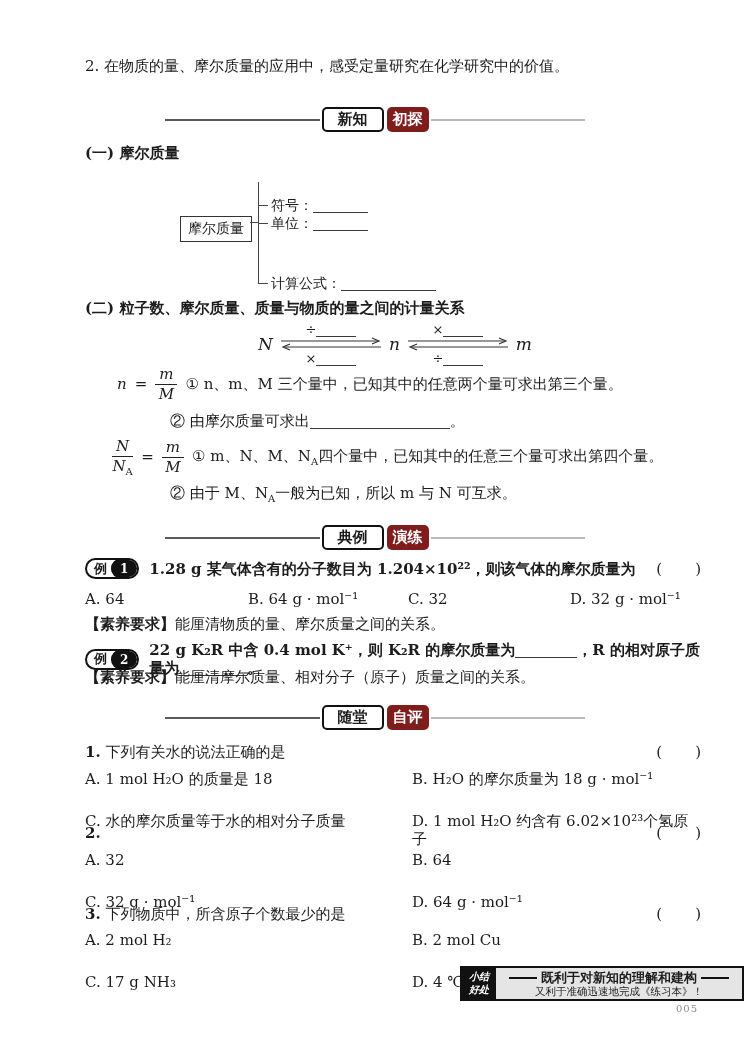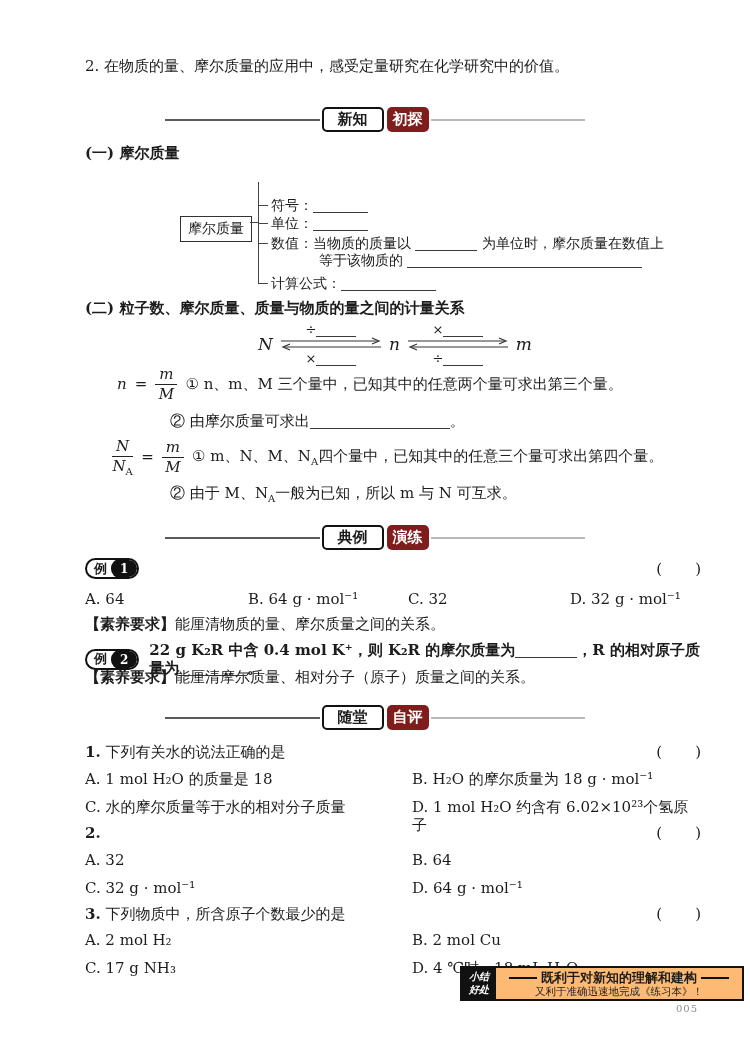--- a/index.html
+++ b/index.html
@@ -52,25 +52,25 @@
   
   .ex-badge { display: inline-flex; align-items: center; border: 2px solid #111; border-radius: 11px;
               height: 21px; overflow: hidden; margin-right: 10px; flex: none; }
   .ex-badge .w { padding: 0 4px 0 7px; font-weight: 700; font-size: 13px; }
   .ex-badge .n { background: #111; color: #fff; padding: 1px 9px 2px; font-weight: 700;
                  font-size: 12px; border-radius: 9px; height: 19px; }
 
   .stem-row { display: flex; align-items: center; }
   .paren { margin-left: auto; letter-spacing: 1px; }
   .opts4 { display: grid; grid-template-columns: 163px 160px 162px 1fr; }
-  .opts2 { display: grid; grid-template-columns: 327px 1fr; row-gap: 10px; }
+  .opts2 { display: grid; grid-template-columns: 327px 1fr; row-gap: 24px; }
 
   
   .footer-box { position: absolute; left: 460px; top: 966px; width: 284px; height: 35px;
-                border: 2px solid #111; display: flex; background: #fdba74; }
+                border: 2px solid #111; display: flex; background: #e5e5e5; }
   .footer-label { background: #111; color: #fff; font-weight: 700; font-size: 10px;
                   width: 34px; display: flex; flex-direction: column; align-items: center;
                   justify-content: center; line-height: 1.25; font-style: italic;
                   font-family: "DejaVu Sans", "Liberation Sans", sans-serif; }
   .footer-main { flex: 1; display: flex; flex-direction: column; justify-content: center; align-items: center; }
   .footer-title { display: flex; align-items: center; gap: 4px; font-weight: 700; font-size: 13px; line-height: 14px; }
   .footer-title .dash { width: 28px; height: 2px; background: #111; }
   .footer-sub { font-size: 10.5px; line-height: 12px; }
 
   .page-num { position: absolute; left: 676px; top: 1003px; font-size: 10px; color: #8d8d8d; letter-spacing: 1px; }
@@ -93,27 +93,20 @@
 
   <div class="term-box">摩尔质量</div>
   <div class="conn-h"></div>
   <div class="conn-v"></div>
 
   <div class="branch" style="top:197px">
     <span>符号：</span><span class="blank w55"></span>
   </div>
   <div class="branch" style="top:215px">
     <span>单位：</span><span class="blank w55"></span>
-  </div>
-  <div class="branch" style="top:235px">
-    <span>数值：当物质的质量以</span>
-    <span class="blank w62"></span>
-    <span>为单位时，摩尔质量在数值上</span>
-    <span class="indent"><span>等于该物质的</span>
-    <span class="blank w235"></span></span>
   </div>
   <div class="branch" style="top:275px">
     <span>计算公式：</span><span class="blank w95"></span>
   </div>
 
   <div class="row bold" style="top:299px">(二) 粒子数、摩尔质量、质量与物质的量之间的计量关系</div>
 
   <div class="conv">
     <span class="sym">N</span>
     <span class="arrow-group">
@@ -174,20 +167,21 @@
     <span class="badge-left">典例</span>
     <span class="badge-right">演练</span>
     <span class="bline light"></span>
   </div>
 
   <div class="row stem-row" style="top:558px">
     <span class="ex-badge">
       <span class="w">例</span>
       <span class="n">1</span>
     </span>
+    <span class="bold">1.28 g 某气体含有的分子数目为 1.204×10²²，则该气体的摩尔质量为</span>
     <span class="paren">(　　)</span>
   </div>
   <div class="row opts4" style="top:590px">
     <span>A. 64</span>
     <span>B. 64 g · mol⁻¹</span>
     <span>C. 32</span>
     <span>D. 32 g · mol⁻¹</span>
   </div>
   <div class="row" style="top:615px">
     <span class="bold">【素养要求】</span><span>能厘清物质的量、摩尔质量之间的关系。</span>

